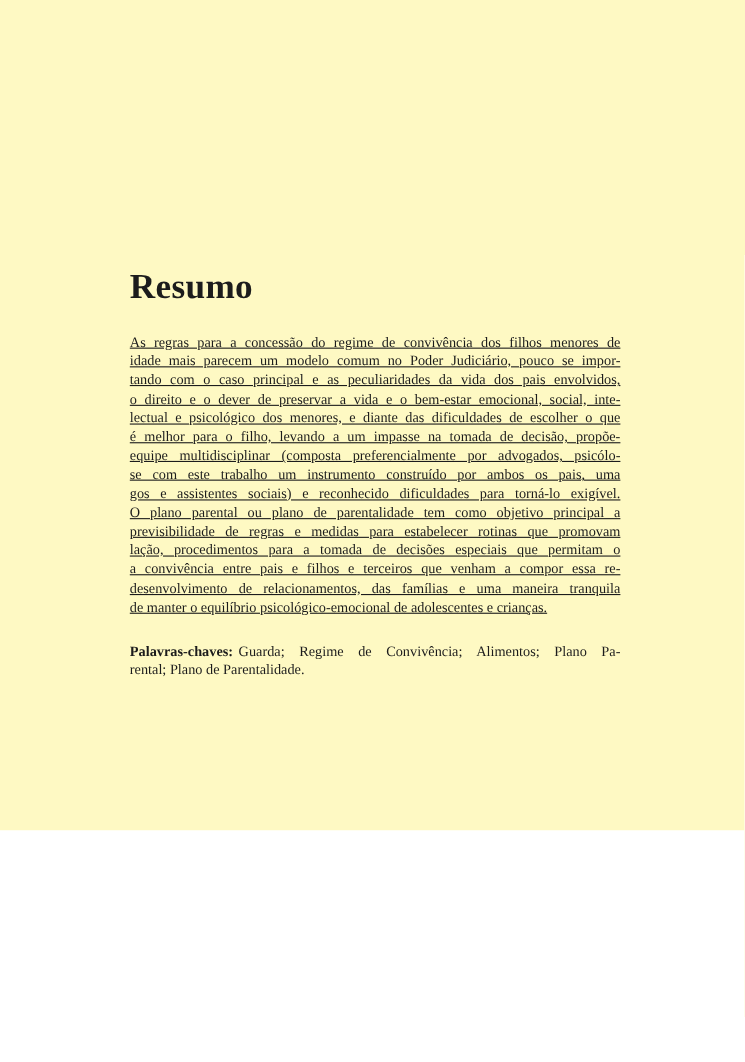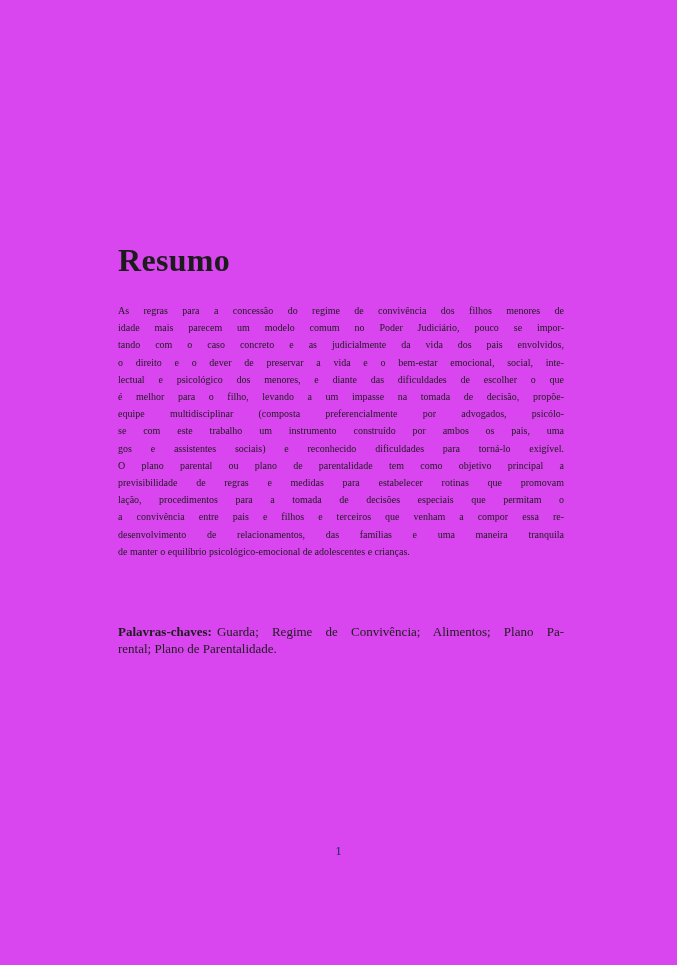--- a/index.html
+++ b/index.html
@@ -3,58 +3,58 @@
 <meta charset="utf-8">
 <style>
   html, body {
     margin: 0;
     padding: 0;
     background: #ffffff;
   }
   .page {
     position: relative;
     width: 677px;
-    height: 965px;
-    background: #d946ef;
+    height: 755px;
+    background: #fef9c3;
     font-family: "Liberation Serif", "DejaVu Serif", serif;
     color: #1c1c1c;
     overflow: hidden;
   }
   .doc-title {
     position: absolute;
     left: 118px;
     top: 222px;
     font-size: 32px;
     font-weight: bold;
     line-height: 1.1;
     letter-spacing: 0.3px;
   }
   .abstract {
     position: absolute;
     left: 118px;
     top: 302px;
     width: 446px;
-    font-size: 10px;
+    font-size: 13px;
     line-height: 17.2px;
+    text-decoration: underline;
   }
   .abstract .line {
     text-align: justify;
     text-align-last: justify;
   }
   .abstract .line.last {
     text-align-last: left;
   }
   .keywords {
     position: absolute;
     left: 118px;
     top: 583px;
     width: 446px;
     font-size: 13px;
     line-height: 17.2px;
-    margin-top: 40px;
   }
   .keywords .kline-first {
     text-align: justify;
     text-align-last: justify;
   }
   .keywords .kline-last {
     text-align-last: left;
   }
   .kw-label {
     font-weight: bold;
@@ -73,21 +73,21 @@
 </head>
 <body>
 
 <div class="page">
 
   <h1 class="doc-title">Resumo</h1>
 
   <div class="abstract">
     <div class="line">As regras para a concessão do regime de convivência dos filhos menores de</div>
     <div class="line">idade mais parecem um modelo comum no Poder Judiciário, pouco se impor-</div>
-    <div class="line">tando com o caso concreto e as judicialmente da vida dos pais envolvidos,</div>
+    <div class="line">tando com o caso principal e as peculiaridades da vida dos pais envolvidos,</div>
     <div class="line">o direito e o dever de preservar a vida e o bem-estar emocional, social, inte-</div>
     <div class="line">lectual e psicológico dos menores, e diante das dificuldades de escolher o que</div>
     <div class="line">é melhor para o filho, levando a um impasse na tomada de decisão, propõe-</div>
     <div class="line">equipe multidisciplinar (composta preferencialmente por advogados, psicólo-</div>
     <div class="line">se com este trabalho um instrumento construído por ambos os pais, uma</div>
     <div class="line">gos e assistentes sociais) e reconhecido dificuldades para torná-lo exigível.</div>
     <div class="line">O plano parental ou plano de parentalidade tem como objetivo principal a</div>
     <div class="line">previsibilidade de regras e medidas para estabelecer rotinas que promovam</div>
     <div class="line">lação, procedimentos para a tomada de decisões especiais que permitam o</div>
     <div class="line">a convivência entre pais e filhos e terceiros que venham a compor essa re-</div>

